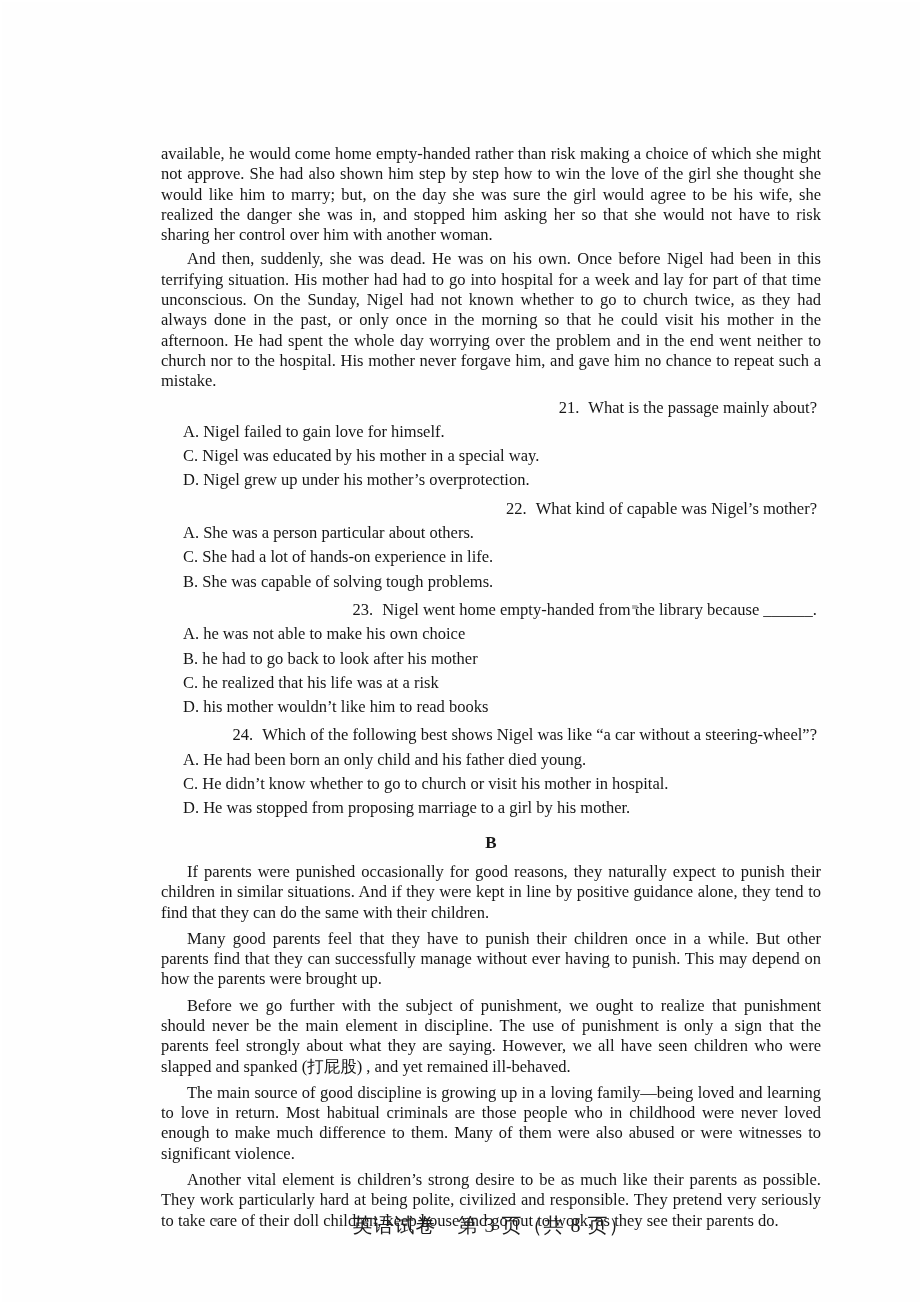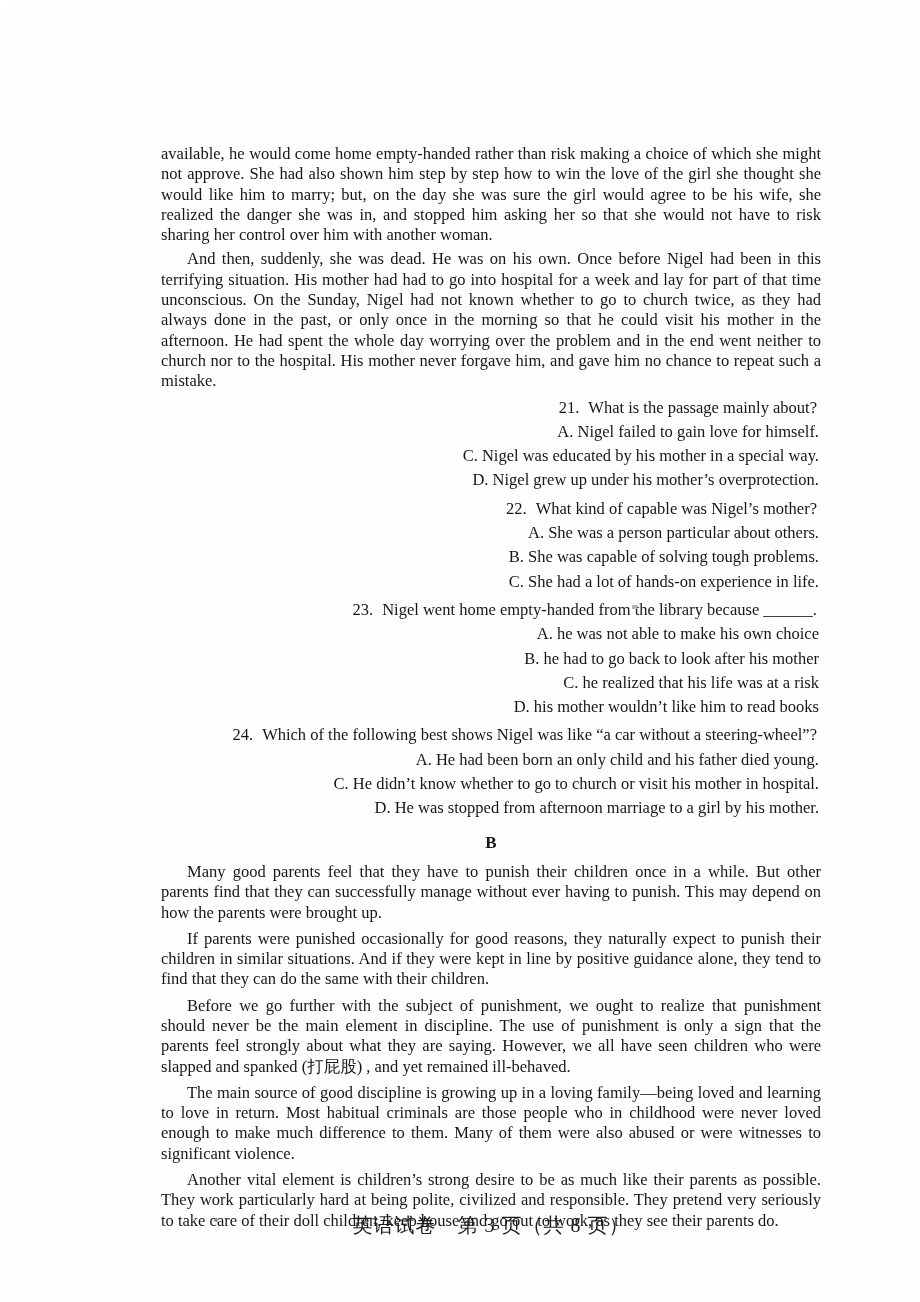--- a/index.html
+++ b/index.html
@@ -23,21 +23,21 @@
     width: 668px;
     font-size: 16.5px;
     line-height: 20.3px;
     text-align: justify;
   }
   .para { text-align: justify; }
   .para.indent { text-indent: 26px; }
   .question { margin: 0; }
   .stem { text-align: right; }
   .qnum { margin-right: 5px; }
-  .option { padding-left: 22px; text-align: right; }
+  .option { padding-left: 22px; text-align: left; }
   .section-heading {
     text-align: center;
     font-weight: bold;
     font-size: 17px;
     margin: 8px 0 5px 0;
   }
   .bpara { margin-bottom: 2px; }
   .footer {
     position: absolute;
     top: 1208px;
@@ -78,43 +78,43 @@
     <div class="question">
       <div class="stem"><span class="qnum">21.</span><span>What is the passage mainly about?</span></div>
       <div class="option">A. Nigel failed to gain love for himself.</div>
       <div class="option">C. Nigel was educated by his mother in a special way.</div>
       <div class="option">D. Nigel grew up under his mother’s overprotection.</div>
     </div>
 
     <div class="question">
       <div class="stem"><span class="qnum">22.</span><span>What kind of capable was Nigel’s mother?</span></div>
       <div class="option">A. She was a person particular about others.</div>
+      <div class="option">C. She had a lot of hands-on experience in life.</div>
       <div class="option">B. She was capable of solving tough problems.</div>
-      <div class="option">C. She had a lot of hands-on experience in life.</div>
     </div>
 
     <div class="question">
       <div class="stem"><span class="qnum">23.</span><span>Nigel went home empty-handed from the library because ______.</span></div>
       <div class="option">A. he was not able to make his own choice</div>
       <div class="option">B. he had to go back to look after his mother</div>
       <div class="option">C. he realized that his life was at a risk</div>
       <div class="option">D. his mother wouldn’t like him to read books</div>
     </div>
 
     <div class="question">
       <div class="stem"><span class="qnum">24.</span><span>Which of the following best shows Nigel was like “a car without a steering-wheel”?</span></div>
       <div class="option">A. He had been born an only child and his father died young.</div>
       <div class="option">C. He didn’t know whether to go to church or visit his mother in hospital.</div>
-      <div class="option">D. He was stopped from afternoon marriage to a girl by his mother.</div>
+      <div class="option">D. He was stopped from proposing marriage to a girl by his mother.</div>
     </div>
 
     <div class="section-heading">B</div>
 
+    <p class="para indent bpara">If parents were punished occasionally for good reasons, they naturally expect to punish their children in similar situations. And if they were kept in line by positive guidance alone, they tend to find that they can do the same with their children.</p>
     <p class="para indent bpara">Many good parents feel that they have to punish their children once in a while. But other parents find that they can successfully manage without ever having to punish. This may depend on how the parents were brought up.</p>
-    <p class="para indent bpara">If parents were punished occasionally for good reasons, they naturally expect to punish their children in similar situations. And if they were kept in line by positive guidance alone, they tend to find that they can do the same with their children.</p>
     <p class="para indent bpara">Before we go further with the subject of punishment, we ought to realize that punishment should never be the main element in discipline. The use of punishment is only a sign that the parents feel strongly about what they are saying. However, we all have seen children who were slapped and spanked (打屁股) , and yet remained ill-behaved.</p>
     <p class="para indent bpara">The main source of good discipline is growing up in a loving family—being loved and learning to love in return. Most habitual criminals are those people who in childhood were never loved enough to make much difference to them. Many of them were also abused or were witnesses to significant violence.</p>
     <p class="para indent bpara">Another vital element is children’s strong desire to be as much like their parents as possible. They work particularly hard at being polite, civilized and responsible. They pretend very seriously to take care of their doll children, keep house and go out to work, as they see their parents do.</p>
 
   </div>
 
   <div class="footer">英语试卷　第 3 页（共 8 页）</div>
 
   <div class="artifact-1"></div>
   <div class="artifact-2"></div>

